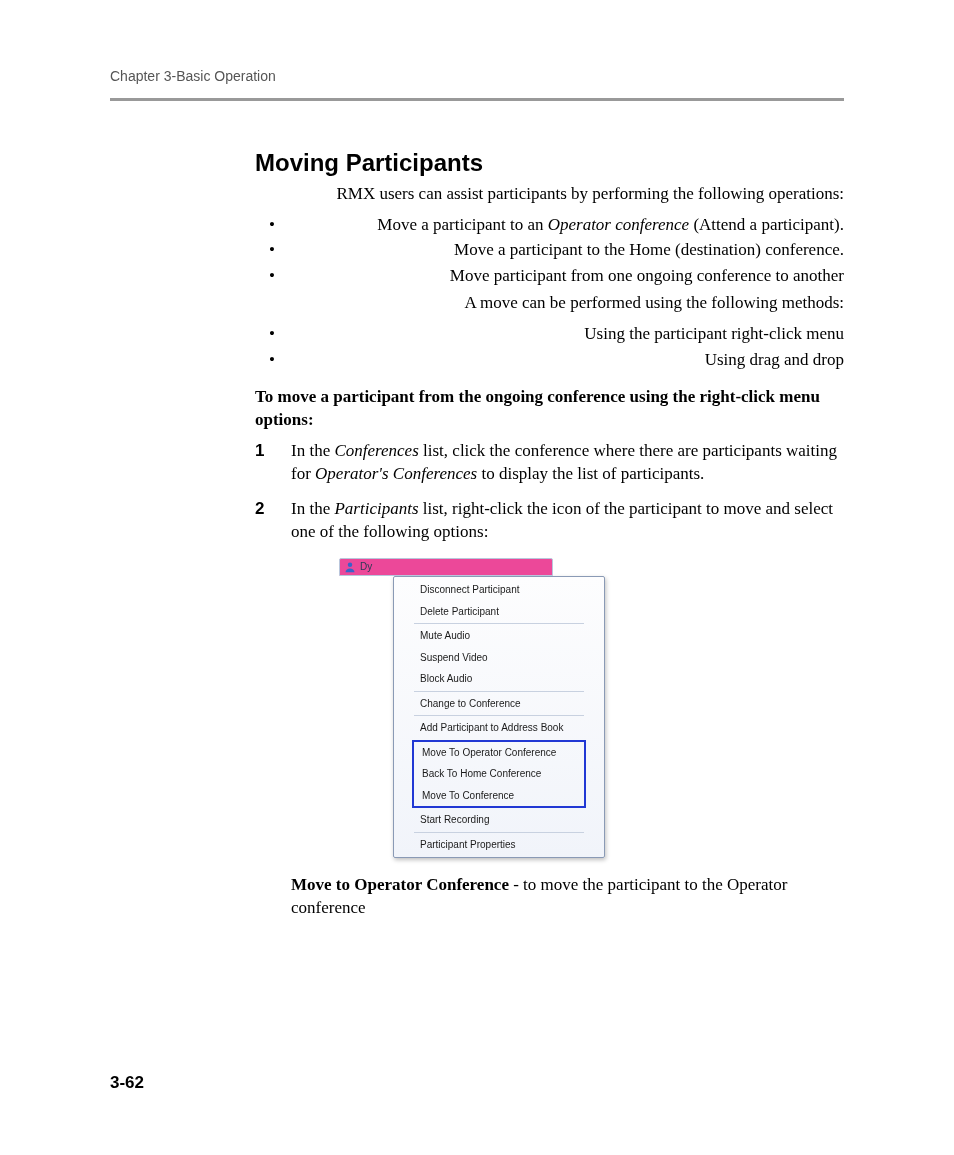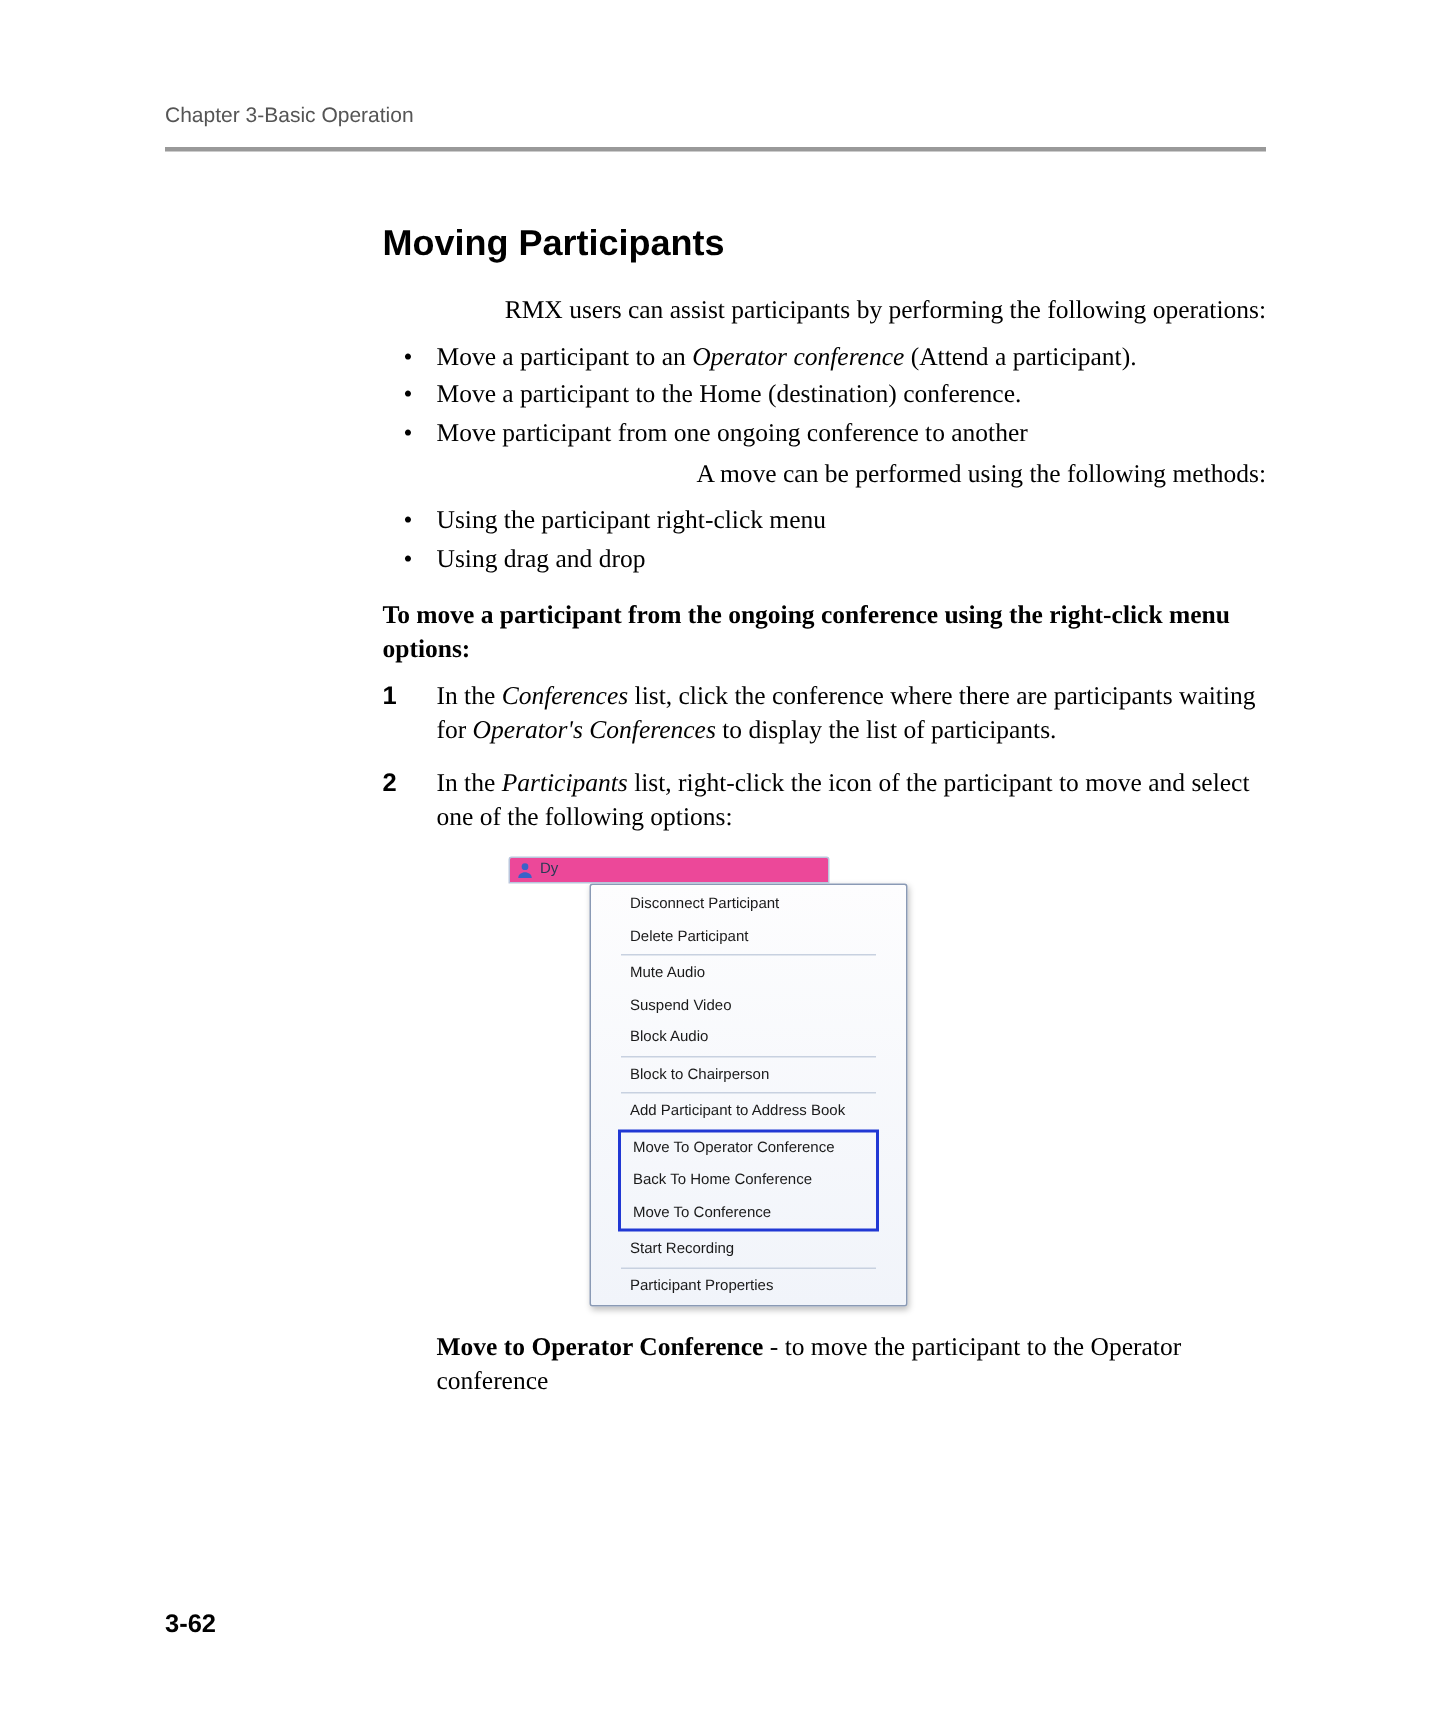--- a/index.html
+++ b/index.html
@@ -28,38 +28,39 @@
     border-top: 3px solid #999;
     margin: 0 0 48px 0;
   }
   .body-indent {
     margin-left: 145px;
   }
   h2.section-title {
     font-family: "Segoe UI", "Helvetica Neue", Arial, sans-serif;
     font-weight: 700;
     font-size: 24px;
-    margin: 0 0 19px 0;
+    margin: 0 0 6px 0;
   }
   p.para {
     font-size: 17px;
     line-height: 1.35;
     margin: 0 0 4px 0;
     text-align: right;
   }
   ul.bullets {
     list-style: none;
     padding: 0;
     margin: 6px 0 4px 0;
   }
   ul.bullets li {
     position: relative;
     padding-left: 36px;
     font-size: 17px;
     line-height: 1.5;
+    text-align: right;
   }
   ul.bullets li::before {
     content: "•";
     position: absolute;
     left: 14px;
     top: 0;
   }
   p.bold-instr {
     font-weight: 700;
     font-size: 17px;
@@ -206,21 +207,21 @@
             <span class="rowtext">Dy</span>
           </div>
           <div class="ctx-menu">
             <div class="ctx-item">Disconnect Participant</div>
             <div class="ctx-item">Delete Participant</div>
             <div class="ctx-sep"></div>
             <div class="ctx-item">Mute Audio</div>
             <div class="ctx-item">Suspend Video</div>
             <div class="ctx-item">Block Audio</div>
             <div class="ctx-sep"></div>
-            <div class="ctx-item">Block to Chairperson</div>
+            <div class="ctx-item">Change to Conference</div>
             <div class="ctx-sep"></div>
             <div class="ctx-item">Add Participant to Address Book</div>
             <div class="ctx-highlight-box">
               <div class="ctx-item">Move To Operator Conference</div>
               <div class="ctx-item">Back To Home Conference</div>
               <div class="ctx-item">Move To Conference</div>
             </div>
             <div class="ctx-item">Start Recording</div>
             <div class="ctx-sep"></div>
             <div class="ctx-item">Participant Properties</div>

